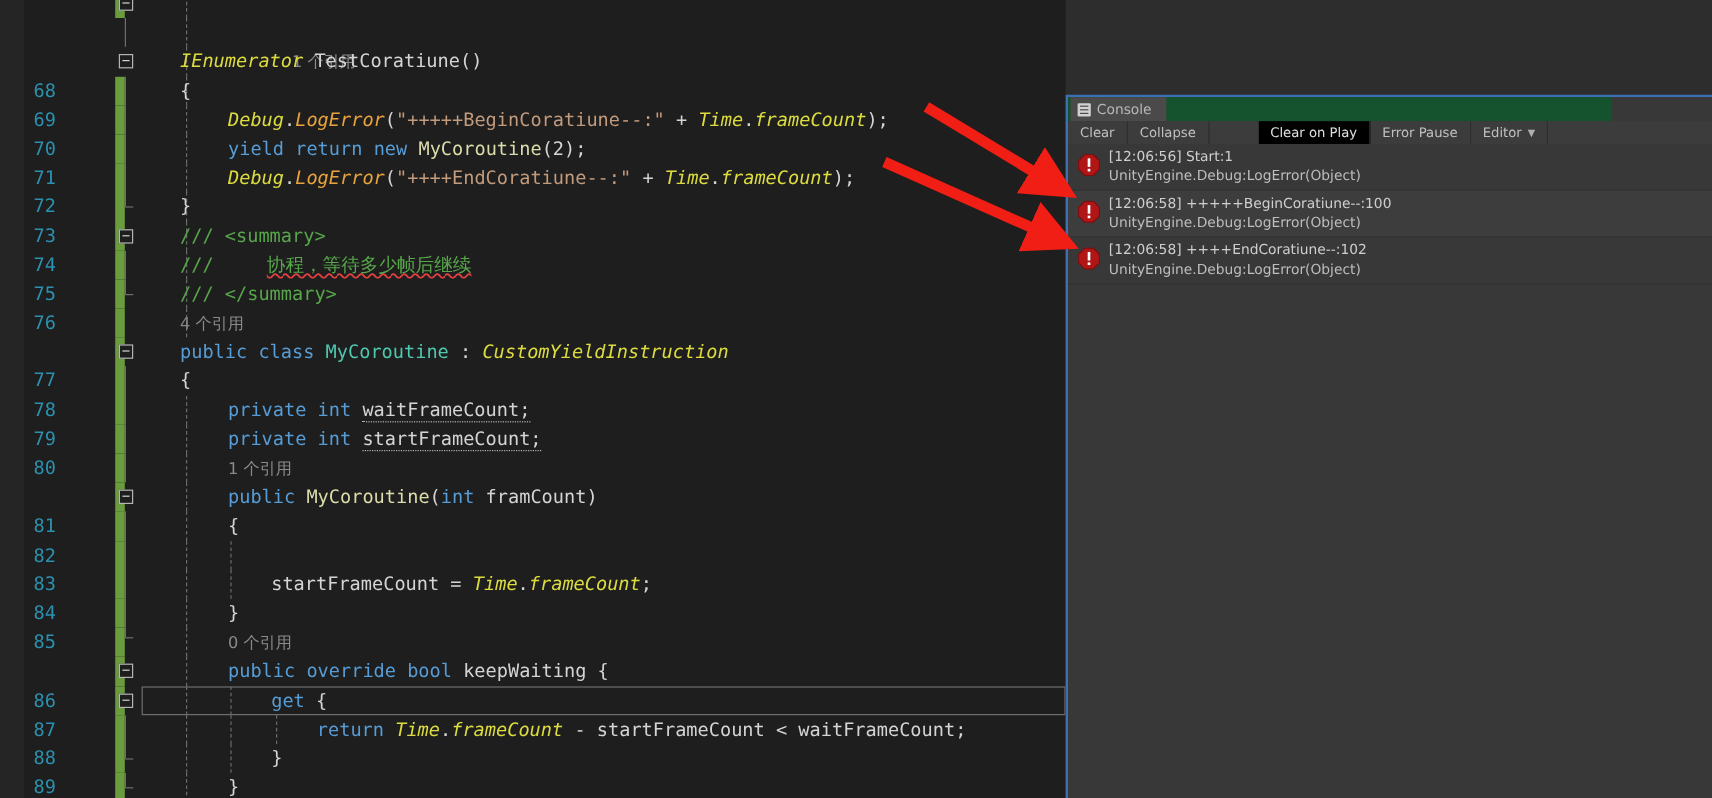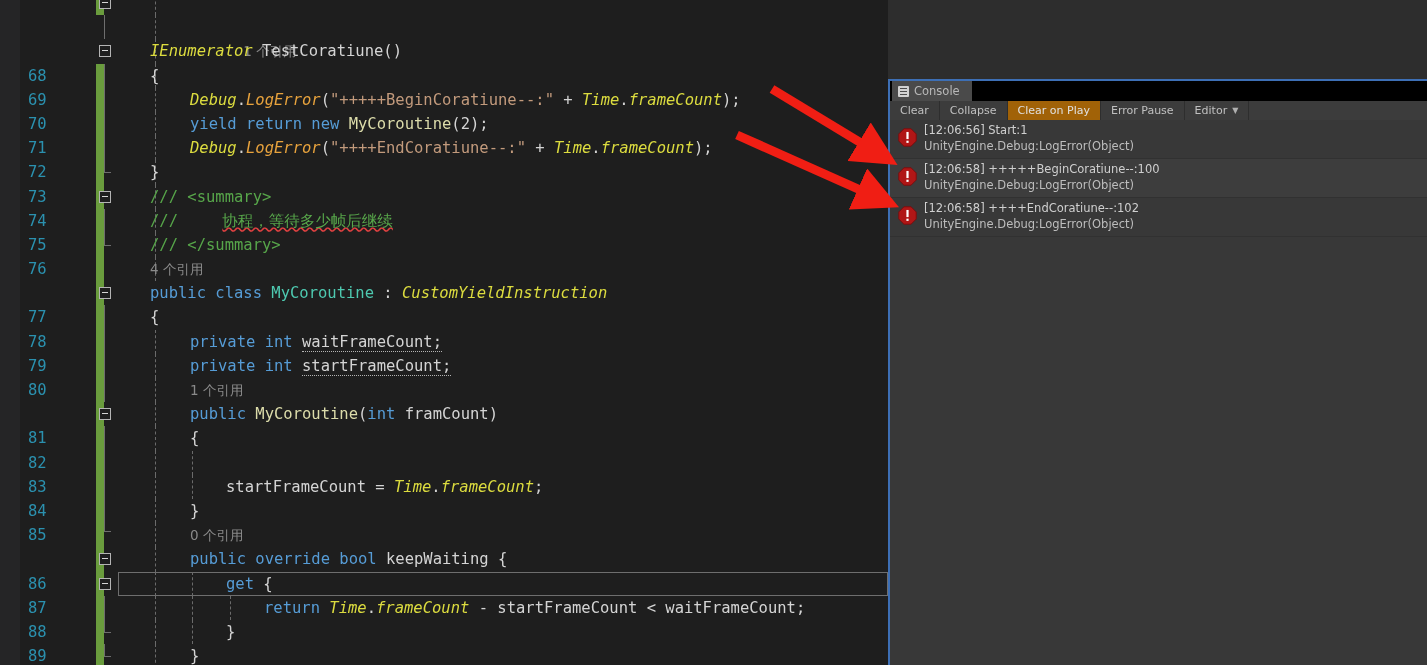--- a/index.html
+++ b/index.html
@@ -177,22 +177,22 @@
   .con-body {
     position: absolute;
     left: 2px; top: 81px;
     width: 537px;
     height: 584px;
     background: #383838;
   }
   .con-tabrow {
     position: absolute;
     left: 0; top: 0;
-    width: 537px; height: 20px;
-    background: #000000;
+    width: 453px; height: 20px;
+    background: #14532d;
   }
   .con-tab {
     position: absolute;
     left: 2px; top: 0;
     height: 20px;
     padding: 0 12px 0 6px;
     background: #4a4a4a;
     color: #b8b8b8;
     font-size: 11.5px;
     line-height: 20px;
@@ -224,22 +224,23 @@
   .tb-btn {
     color: #c0c0c0;
     font-size: 11px;
     padding: 0 10px;
     display: flex;
     align-items: center;
     border-right: 1px solid #2e2e2e;
     white-space: nowrap;
   }
   .tb-btn.active {
-    background: #a16207;
+    background: #000000;
     color: #e0e0e0;
+    margin-left: 41px;
   }
   .tb-btn .caret {
     margin-left: 5px;
     font-size: 8px;
     color: #b0b0b0;
   }
   .tb-spacer { flex: 1; }
 
   .con-list {
     position: absolute;

